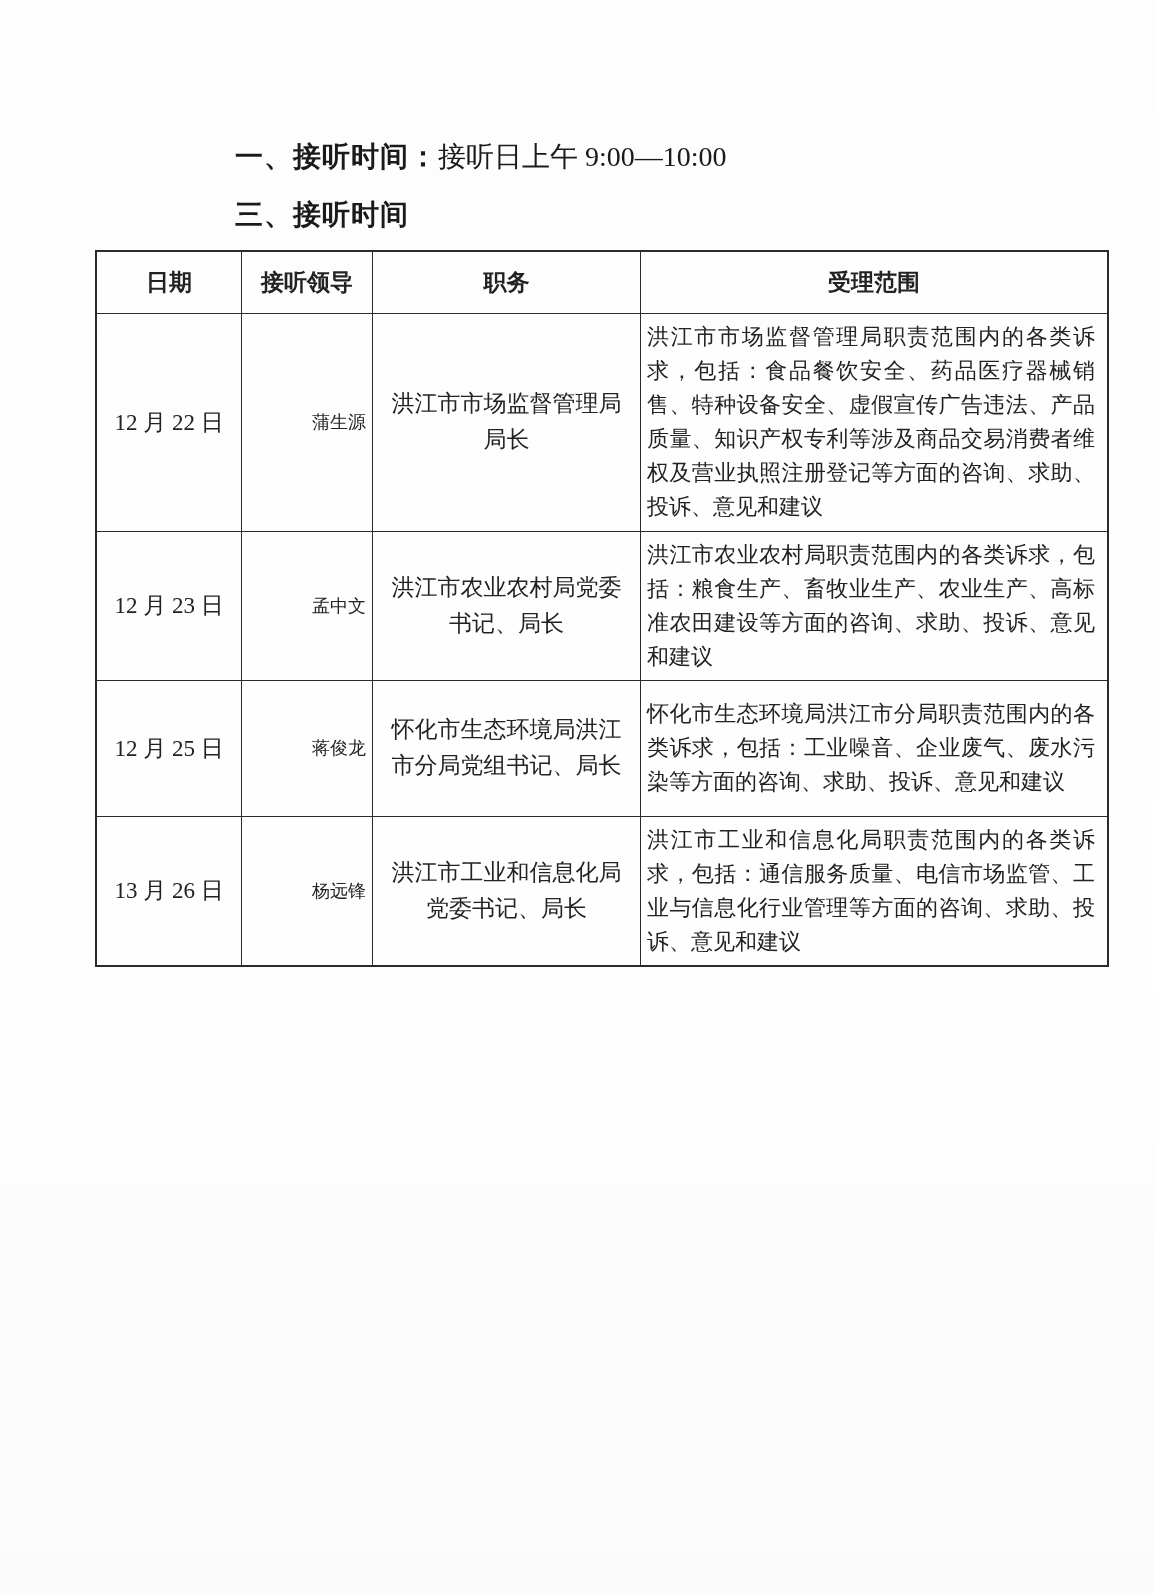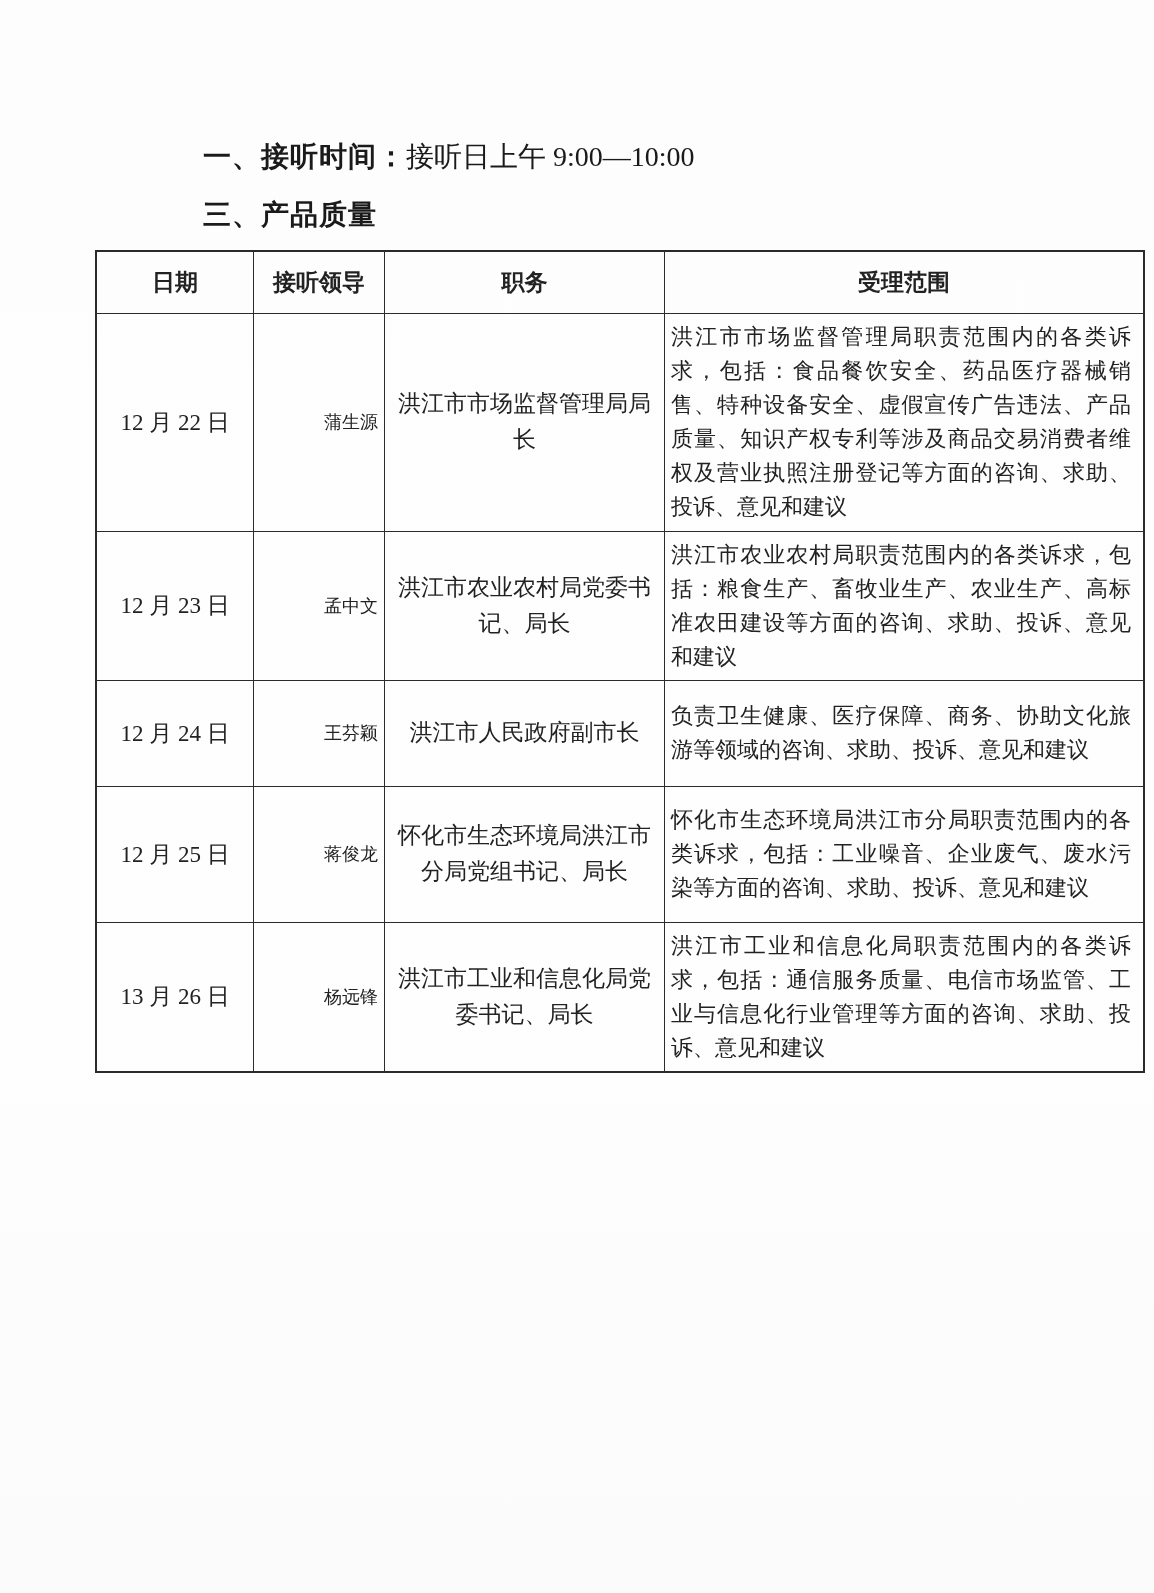--- a/index.html
+++ b/index.html
@@ -42,20 +42,21 @@
     margin: 0 46px 0 108px;
     font-size: 28px;
     line-height: 58px;
     color: #1a1a1a;
     white-space: nowrap;
   }
   .num-item .item-label {
     font-weight: 700;
     font-family: "Liberation Sans", "DejaVu Sans", sans-serif;
     letter-spacing: 1px;
+    margin-left: 32px;
   }
   table.schedule {
     margin-top: 6px;
     border-collapse: collapse;
     width: 963px;
     table-layout: fixed;
     border: 2px solid #2b2b2b;
   }
   table.schedule th,
   table.schedule td {
@@ -67,21 +68,21 @@
   th.col-leader { width: 96px;  }
   th.col-pos    { width: 263px; }
   th.col-scope  { width: 462px; }
   table.schedule thead tr { height: 62px; }
   table.schedule th {
     font-family: "Liberation Sans", "DejaVu Sans", sans-serif;
     font-weight: 600;
     font-size: 23px;
     text-align: center;
     line-height: 28px;
-    padding: 8px;
+    padding: 2px;
   }
   table.schedule th.col-leader { padding: 15px 17px; }
   td.c-date {
     text-align: center;
     font-size: 23px;
     white-space: nowrap;
   }
   td.c-leader {
     text-align: right;
     font-size: 18px;
@@ -111,21 +112,21 @@
 <div class="page">
 
 
 
   <div class="num-item">
     <span class="item-label">一、接听时间：</span><span>接听日上午 9:00—10:00</span>
   </div>
 
 
   <div class="num-item">
-    <span class="item-label">三、产品质量</span><span></span>
+    <span class="item-label">三、接听时间</span><span></span>
   </div>
 
   <table class="schedule">
     <thead>
       <tr>
         <th class="col-date">日期</th>
         <th class="col-leader">接听领导</th>
         <th class="col-pos">职务</th>
         <th class="col-scope">受理范围</th>
       </tr>
@@ -136,26 +137,20 @@
         <td class="c-leader">蒲生源</td>
         <td class="c-pos">洪江市市场监督管理局局长</td>
         <td class="c-scope">洪江市市场监督管理局职责范围内的各类诉求，包括：食品餐饮安全、药品医疗器械销售、特种设备安全、虚假宣传广告违法、产品质量、知识产权专利等涉及商品交易消费者维权及营业执照注册登记等方面的咨询、求助、投诉、意见和建议</td>
       </tr>
       <tr class="row-2">
         <td class="c-date">12 月 23 日</td>
         <td class="c-leader">孟中文</td>
         <td class="c-pos">洪江市农业农村局党委书记、局长</td>
         <td class="c-scope">洪江市农业农村局职责范围内的各类诉求，包括：粮食生产、畜牧业生产、农业生产、高标准农田建设等方面的咨询、求助、投诉、意见和建议</td>
       </tr>
-      <tr class="row-3">
-        <td class="c-date">12 月 24 日</td>
-        <td class="c-leader">王芬颖</td>
-        <td class="c-pos">洪江市人民政府副市长</td>
-        <td class="c-scope">负责卫生健康、医疗保障、商务、协助文化旅游等领域的咨询、求助、投诉、意见和建议</td>
-      </tr>
       <tr class="row-4">
         <td class="c-date">12 月 25 日</td>
         <td class="c-leader">蒋俊龙</td>
         <td class="c-pos">怀化市生态环境局洪江市分局党组书记、局长</td>
         <td class="c-scope">怀化市生态环境局洪江市分局职责范围内的各类诉求，包括：工业噪音、企业废气、废水污染等方面的咨询、求助、投诉、意见和建议</td>
       </tr>
       <tr class="row-5">
         <td class="c-date">13 月 26 日</td>
         <td class="c-leader">杨远锋</td>
         <td class="c-pos">洪江市工业和信息化局党委书记、局长</td>

